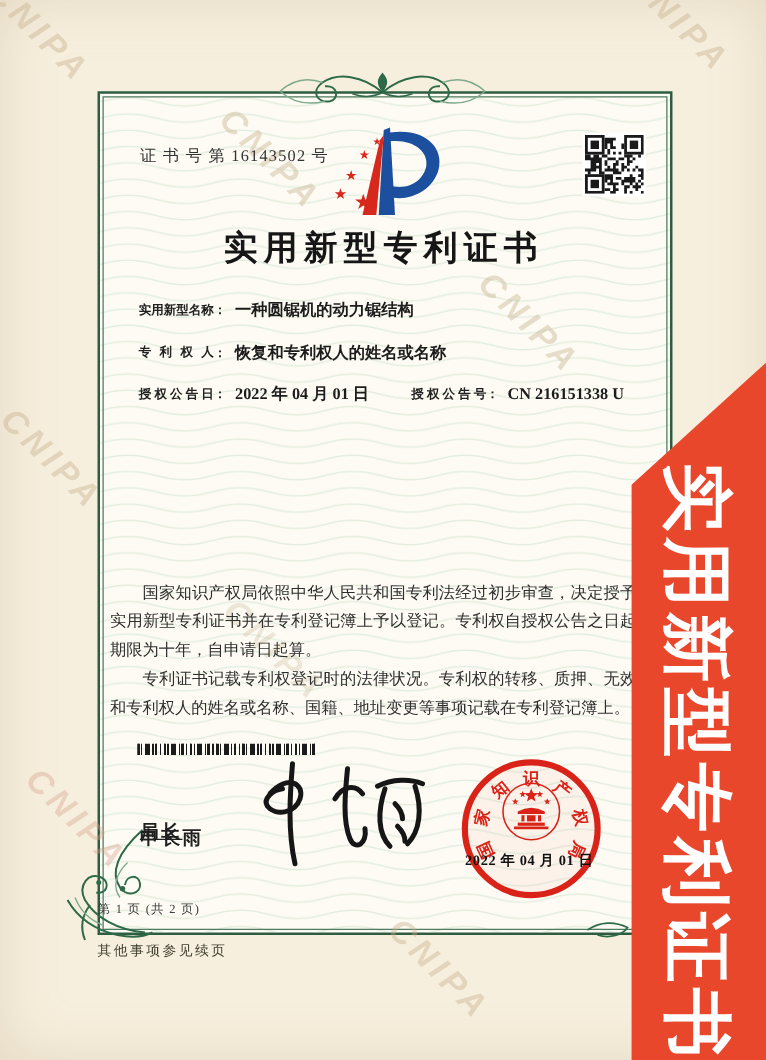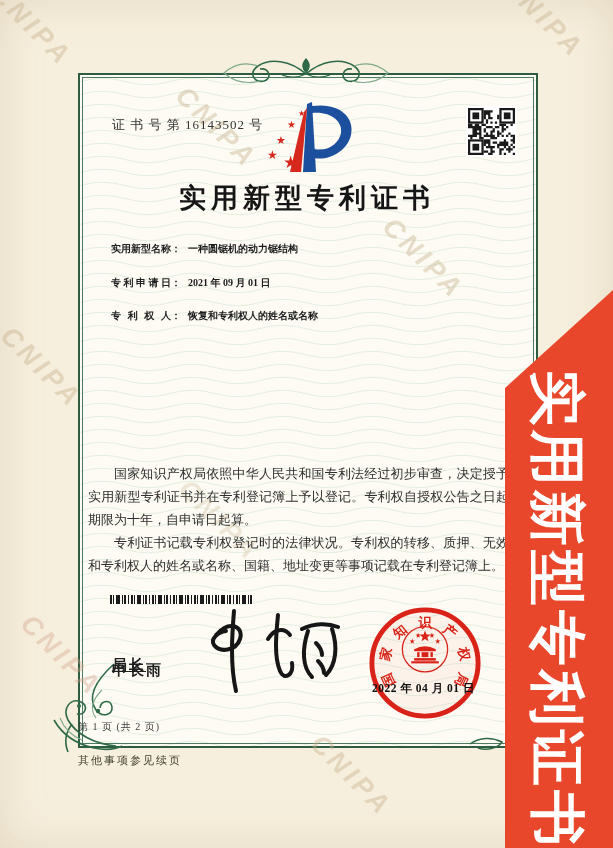--- a/index.html
+++ b/index.html
@@ -40,21 +40,21 @@
     position:absolute;left:78px;top:180px;width:458px;text-align:center;
     font-size:27px;font-weight:bold;letter-spacing:5px;color:#161616;
   }
   .fields{position:absolute;left:111px;top:239px;width:430px;}
   .frow{height:20px;margin-bottom:13.5px;white-space:nowrap;}
   .flabel{
     display:inline-block;width:60px;font-size:10px;font-weight:bold;color:#222;
     text-align:justify;text-align-last:justify;vertical-align:middle;font-family:Liberation Serif, serif;
   }
   .fcolon{font-size:10px;font-weight:bold;vertical-align:middle;}
-  .fvalue{font-size:10px;font-weight:bold;margin-left:7px;vertical-align:middle;color:#1c1c1c;margin-top:29px;}
+  .fvalue{font-size:13px;font-weight:bold;margin-left:7px;vertical-align:middle;color:#1c1c1c;margin-top:29px;}
   .frow.last{position:relative;}
   .pair2{position:absolute;left:218px;top:0;}
   .body-text{
     position:absolute;left:88px;top:462px;width:500px;
     font-size:13px;line-height:23px;color:#2e2e2e;text-align:justify;
   }
   .body-text p{margin:0;text-indent:2em;}
   .barcode{
     position:absolute;left:110px;top:595px;width:142px;height:9px;
     background-image:
@@ -190,24 +190,27 @@
         <rect x="4.476190476190476" y="35.80952380952381" width="6.714285714285714" height="6.714285714285714" fill="#1a1a1a"></rect>
       </svg>
 
     <div class="title">实用新型专利证书</div>
 
     <div class="fields">
       <div class="frow">
         <span class="flabel">实用新型名称</span><span class="fcolon">：</span><span class="fvalue">一种圆锯机的动力锯结构</span>
       </div>
       <div class="frow">
-        <span class="flabel">专利申请日</span><span class="fcolon">：</span><span class="fvalue">2021 年 09 月 01 日</span>
+        <span class="flabel">专利权人</span><span class="fcolon">：</span><span class="fvalue">恢复和专利权人的姓名或名称</span>
       </div>
-      <div class="frow">
-        <span class="flabel">专利权人</span><span class="fcolon">：</span><span class="fvalue">恢复和专利权人的姓名或名称</span>
+      <div class="frow last">
+        <span class="flabel">授权公告日</span><span class="fcolon">：</span><span class="fvalue">2022 年 04 月 01 日</span>
+        <span class="pair2">
+          <span class="flabel">授权公告号</span><span class="fcolon">：</span><span class="fvalue">CN 216151338 U</span>
+        </span>
       </div>
     </div>
 
     <div class="body-text">
       <p>国家知识产权局依照中华人民共和国专利法经过初步审查，决定授予专利权，颁发实用新型专利证书并在专利登记簿上予以登记。专利权自授权公告之日起生效。专利权期限为十年，自申请日起算。</p>
       <p>专利证书记载专利权登记时的法律状况。专利权的转移、质押、无效、终止、恢复和专利权人的姓名或名称、国籍、地址变更等事项记载在专利登记簿上。</p>
     </div>
 
     <div class="barcode"></div>
 

